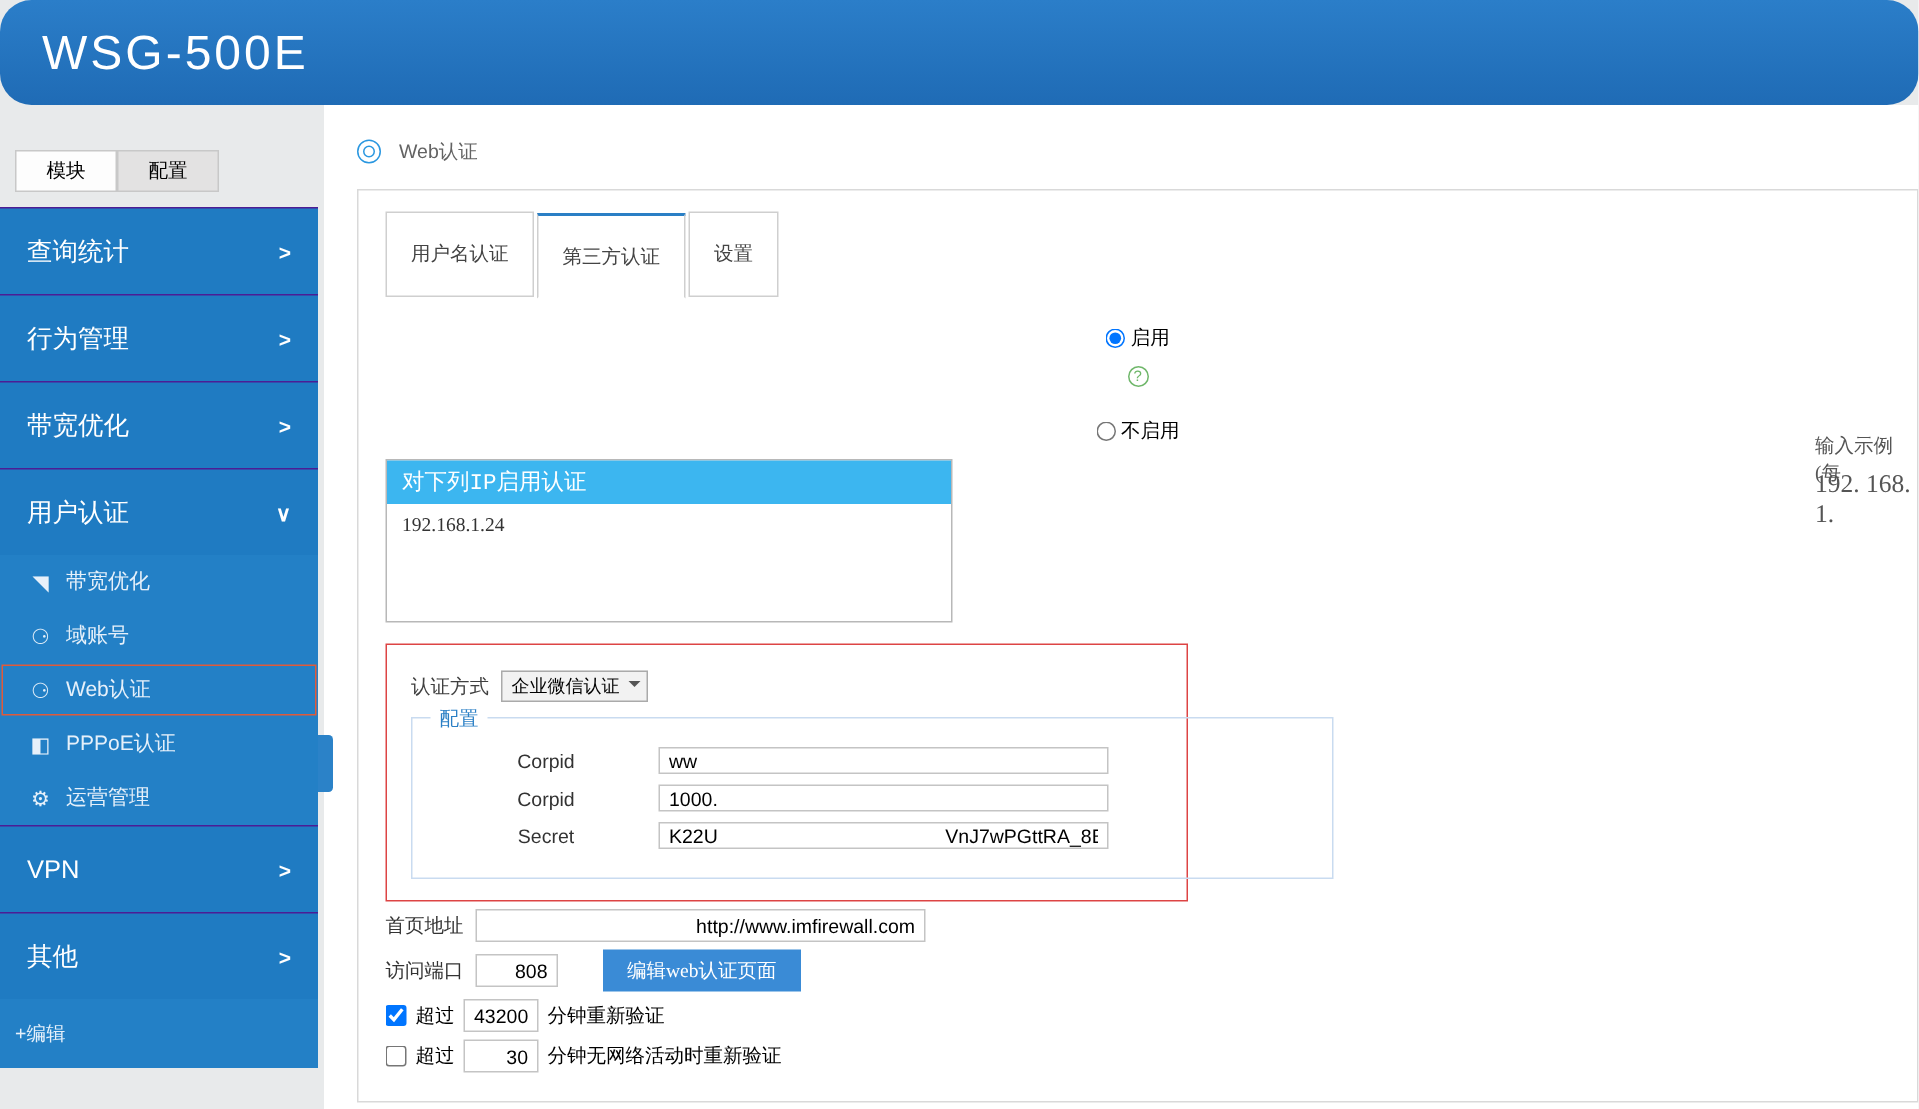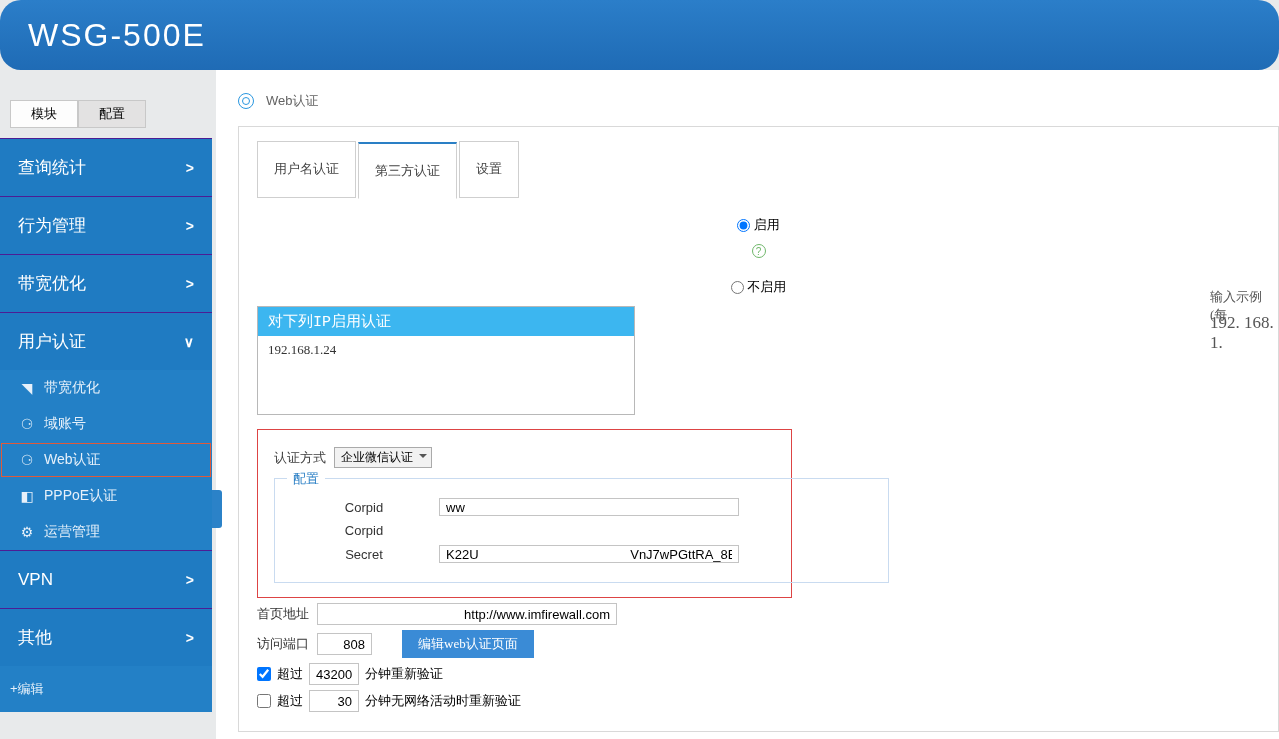--- a/index.html
+++ b/index.html
@@ -145,20 +145,21 @@
         </div>
 
         <div class="fieldset">
           <span class="legend">配置</span>
           <div class="cfgrow">
               <span class="cl">Corpid</span>
               <input type="text" value="ww" style="">
             </div>
           <div class="cfgrow">
               <span class="cl">Corpid</span>
+              <input type="text" value="1000." style="">
             </div>
           <div class="cfgrow">
               <span class="cl">Secret</span>
               <input type="text" value="K22U                                          VnJ7wPGttRA_8E1B0" style="">
             </div>
         </div>
       </div>
 
       <div class="after-red">
         <div class="frow2">

